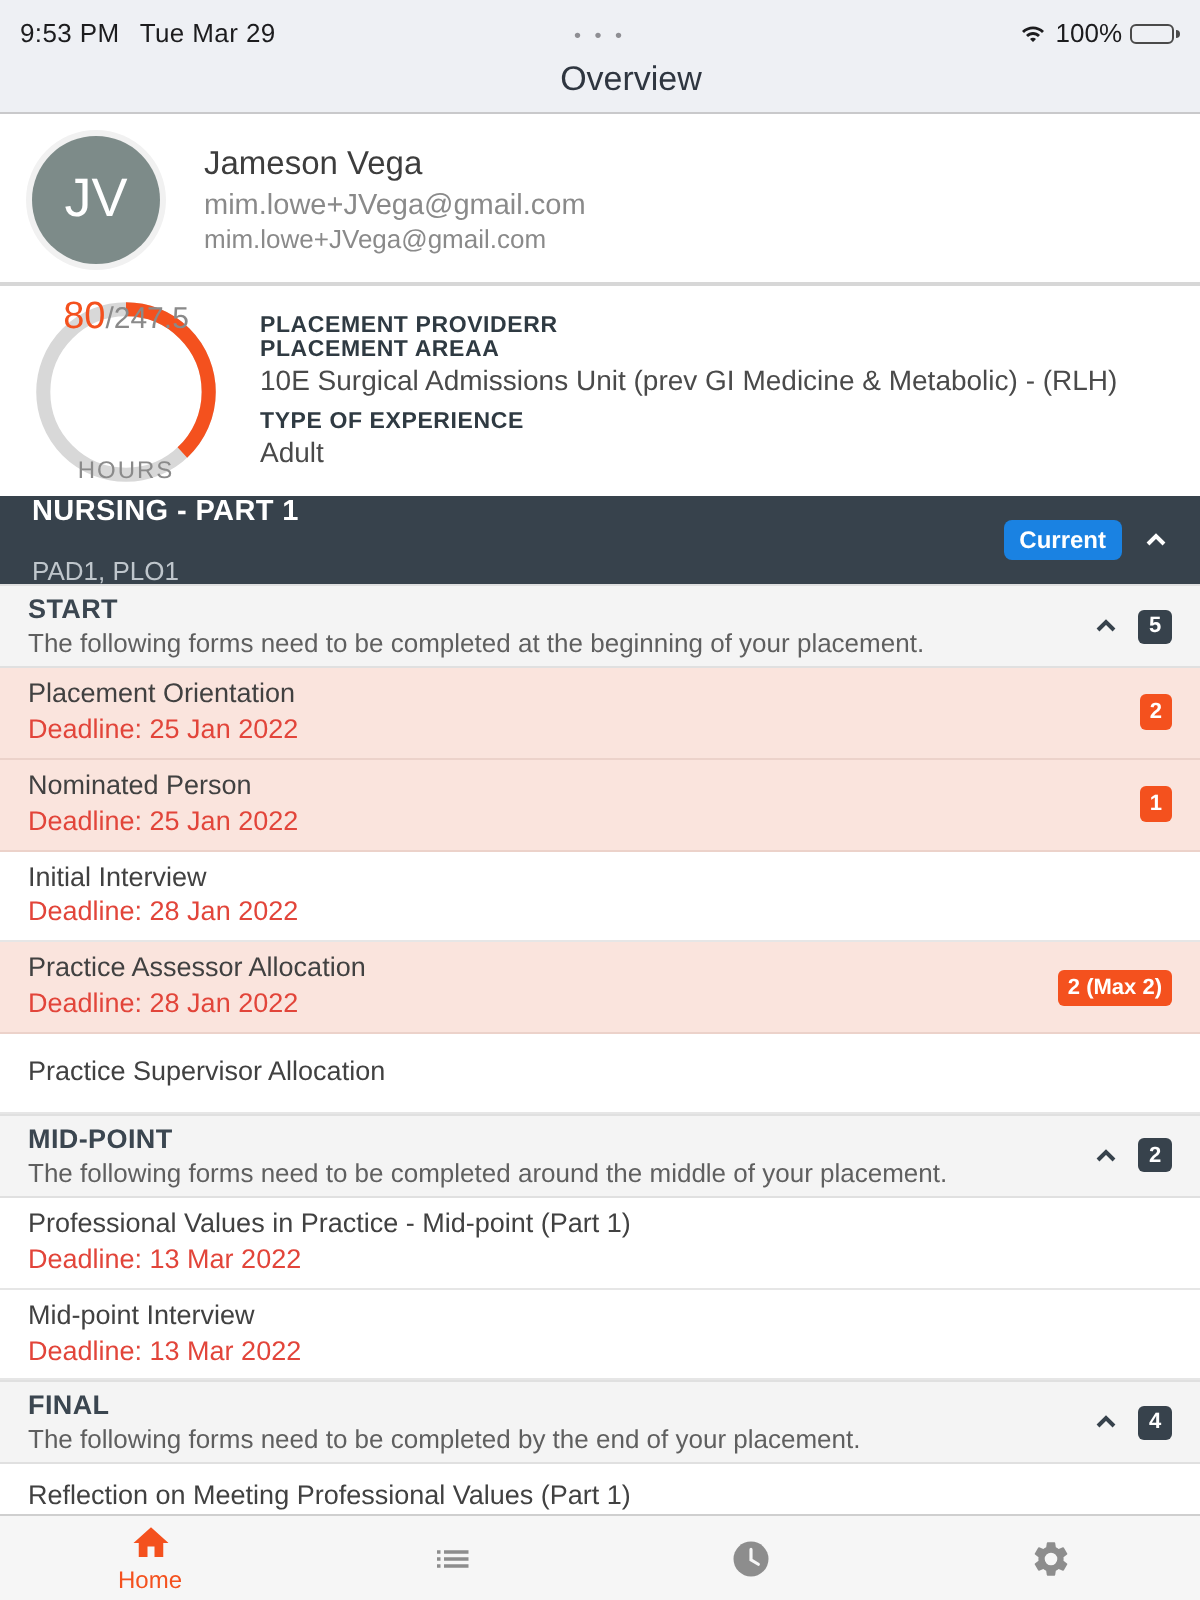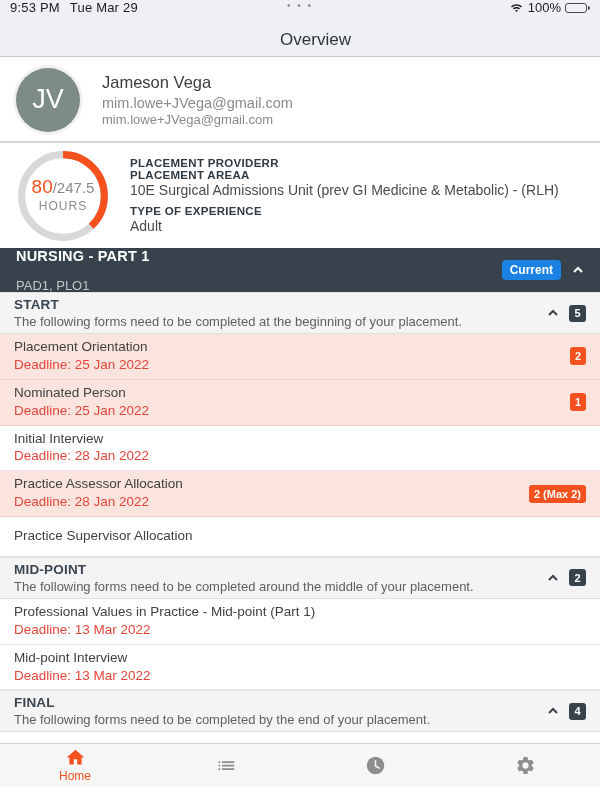--- a/index.html
+++ b/index.html
@@ -6,21 +6,21 @@
     --accent:#f4511e; --red:#e2453a; --pink:#fae4dd; --dark:#37424c;
     --blue:#1a82e2; --section-bg:#f4f4f4; --chrome-bg:#eef0f4;
     --gray-text:#8a8a8a; --title-text:#414141;
   }
   *{margin:0;padding:0;box-sizing:border-box;}
   body{font-family:"Liberation Sans",sans-serif;background:#000;}
   .screen{position:relative;width:600px;height:800px;background:#fff;overflow:hidden;margin:0 auto;}
 
   
   .chrome{background:var(--chrome-bg);}
-  .status-bar{height:24px;display:flex;align-items:flex-start;justify-content:space-between;padding:0 10px;font-size:13px;color:#1c1c1e;}
+  .status-bar{height:24px;display:flex;align-items:flex-end;justify-content:space-between;padding:0 10px;font-size:13px;color:#1c1c1e;}
   .status-left{display:flex;gap:10px;font-weight:400;letter-spacing:.2px;}
   .status-center{position:absolute;left:0;right:0;text-align:center;color:#8e8e93;font-size:10px;letter-spacing:2px;pointer-events:none;}
   .status-right{display:flex;align-items:center;gap:4px;}
   .wifi-svg{width:15px;height:12px;fill:#1c1c1e;}
   .battery{display:flex;align-items:center;}
   .battery-body{width:22px;height:10px;border:1px solid #4a4a4a;border-radius:3px;padding:1px;}
   .battery-fill{height:100%;width:100%;background:#1c1c1e;border-radius:1.5px;}
   .battery-nub{width:2px;height:4px;background:#4a4a4a;border-radius:0 2px 2px 0;margin-left:1px;}
   .nav-header{height:33px;display:flex;align-items:center;justify-content:center;border-bottom:1px solid #c9c9cb;padding-left:31px;}
   .nav-title{font-size:17px;font-weight:500;color:#2f3640;}
@@ -31,21 +31,21 @@
   .profile-card{display:flex;align-items:center;gap:22px;padding:10px 16px;height:85px;border-bottom:2px solid #d7d7d7;background:#fff;}
   .avatar{width:64px;height:64px;border-radius:50%;background:#7d8b89;color:#fff;display:flex;align-items:center;justify-content:center;font-size:27px;box-shadow:0 0 0 3px #f1f1f1;}
   .profile-name{font-size:16.5px;color:#3d3d3d;margin-bottom:3px;}
   .profile-email1{font-size:14.5px;color:var(--gray-text);margin-bottom:1px;}
   .profile-email2{font-size:13px;color:var(--gray-text);}
 
   
   .hours-card{display:flex;align-items:center;gap:20px;padding:6px 16px;height:105px;background:#fff;}
   .ring-wrap{position:relative;width:94px;height:94px;flex:none;}
   .ring-wrap svg{width:94px;height:94px;}
-  .ring-text{position:absolute;inset:0;display:flex;flex-direction:column;align-items:center;justify-content:center;line-height:1.1;}
+  .ring-text{position:absolute;inset:0;display:flex;flex-direction:column;align-items:center;justify-content:space-between;line-height:1.1;}
   .ring-line1{font-size:17px;}
   .ring-completed{color:var(--accent);font-size:19px;}
   .ring-total{color:#8a8a8a;font-size:15px;}
   .ring-hours{color:#8a8a8a;font-size:12px;letter-spacing:1px;margin-top:2px;}
   .placement-info{flex:1;}
   .pl-label{font-size:11.5px;font-weight:700;color:#2f3a42;letter-spacing:.3px;}
   .pl-value{font-size:14px;color:#4a4a4a;margin:1px 0 7px 0;}
   .pl-value:last-child{margin-bottom:0;}
 
   
@@ -68,21 +68,21 @@
   .row{display:flex;align-items:center;justify-content:space-between;padding:5px 14px;min-height:34px;background:#fff;border-bottom:1px solid #e6e6e6;}
   .row.pink{background:var(--pink);border-bottom:1px solid #ecd2ca;}
   .row.tall{padding:11px 14px;}
   .row-title{font-size:13.5px;color:var(--title-text);line-height:1.25;}
   .row-deadline{font-size:13.5px;line-height:1.25;margin-top:1px;}
   .row-deadline.red{color:var(--red);}
   .row-deadline.gray{color:#9b9b9b;}
   .row-badge{background:var(--accent);color:#fff;font-size:11px;font-weight:700;padding:3px 5px;border-radius:3px;white-space:nowrap;}
 
   
-  .tab-bar{position:absolute;left:0;right:0;bottom:14px;height:43px;background:#f6f6f6;border-top:1px solid #cfcfcf;display:flex;z-index:5;text-align:center;}
+  .tab-bar{position:absolute;left:0;right:0;bottom:0;height:43px;background:#f6f6f6;border-top:1px solid #cfcfcf;display:flex;z-index:5;text-align:center;}
   .tab{flex:1;display:flex;flex-direction:column;align-items:center;justify-content:center;gap:1px;cursor:pointer;}
   .tab svg{width:21px;height:21px;fill:#8d8d8d;}
   .tab.active svg{fill:var(--accent);}
   .tab-label{font-size:12px;color:var(--accent);}
 </style>
 </head>
 <body>
 
 <div class="screen">
 

